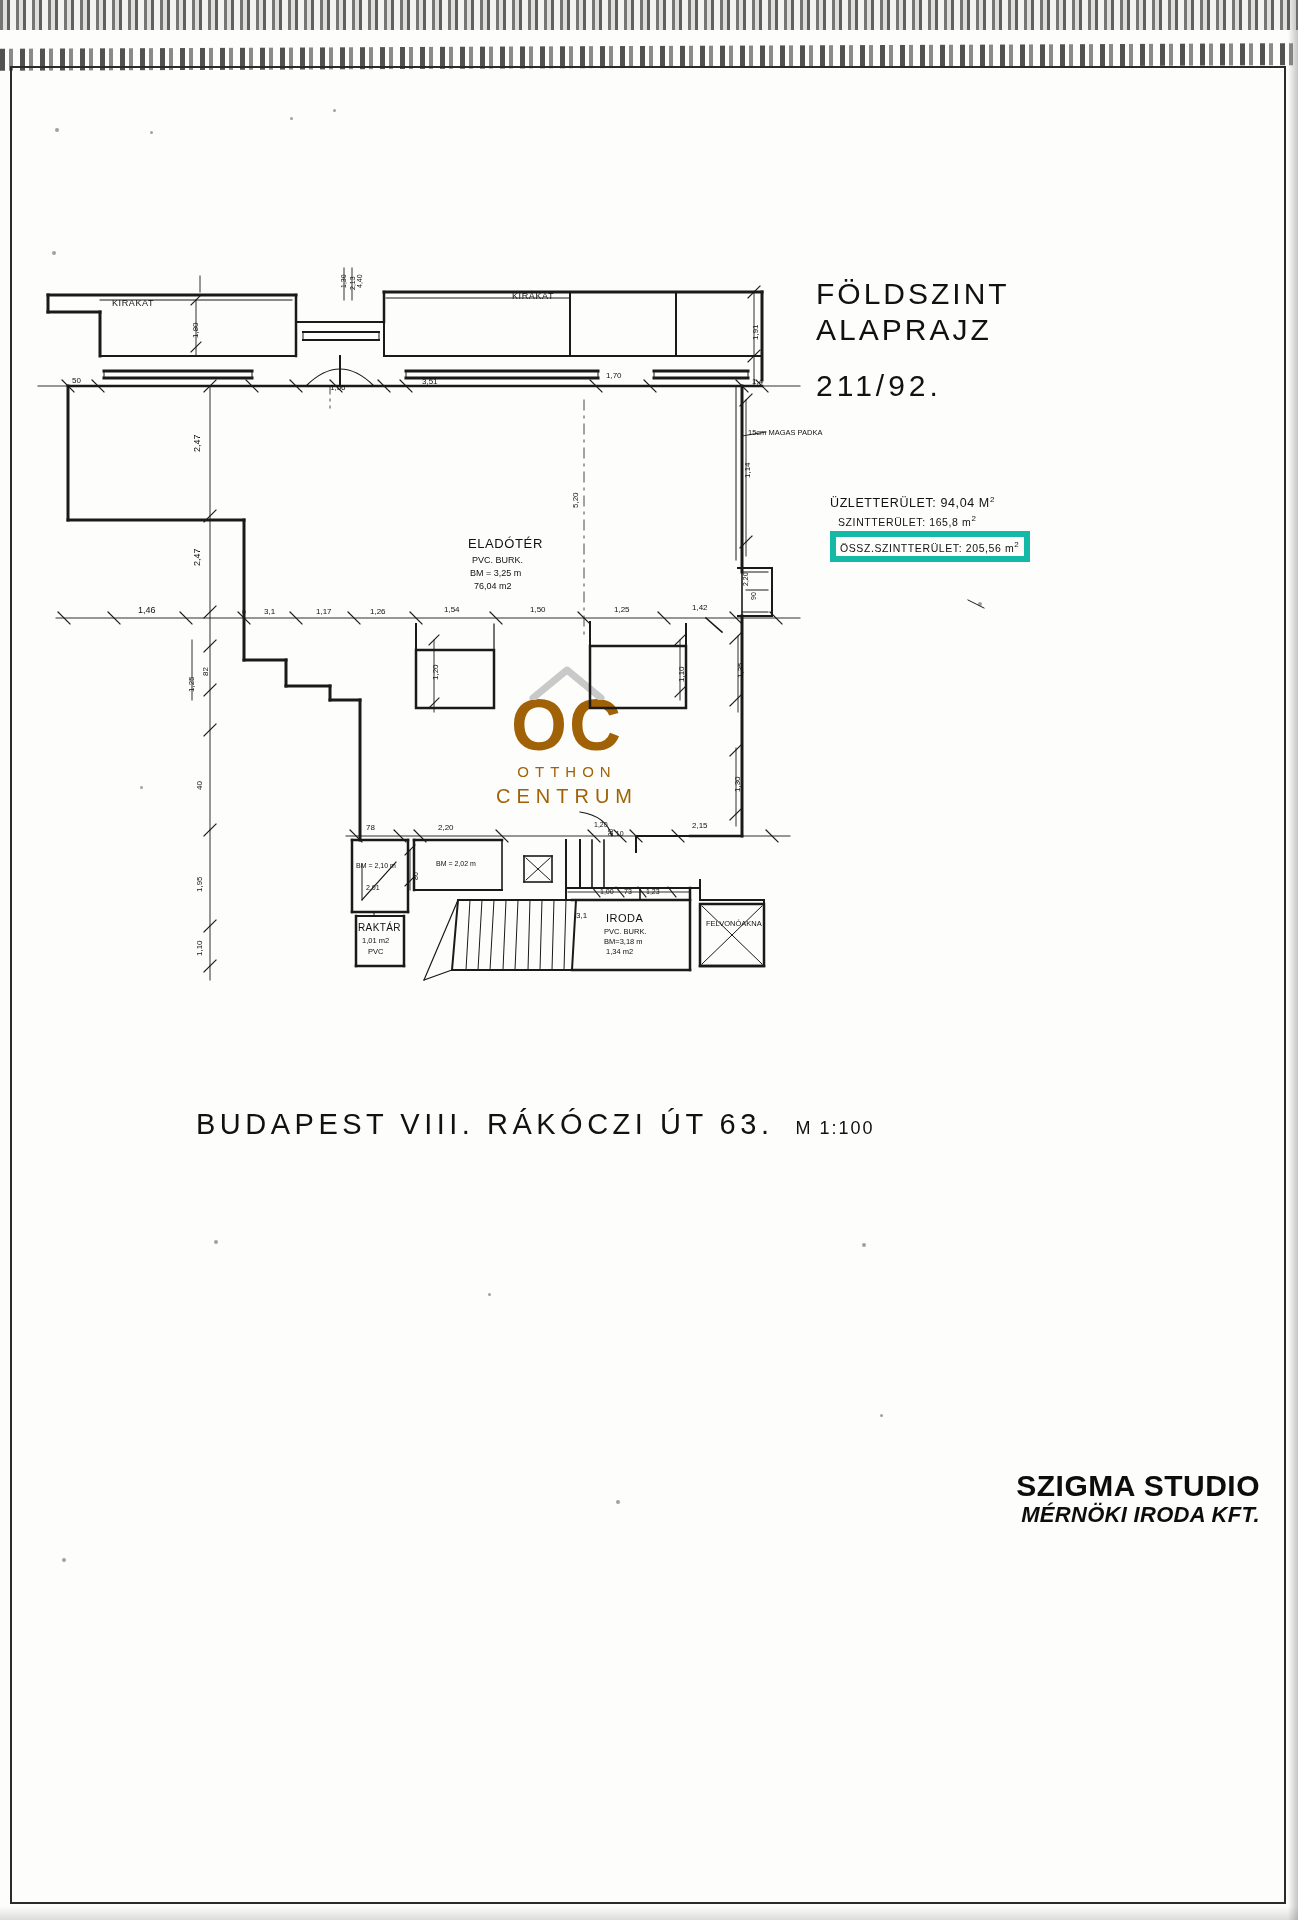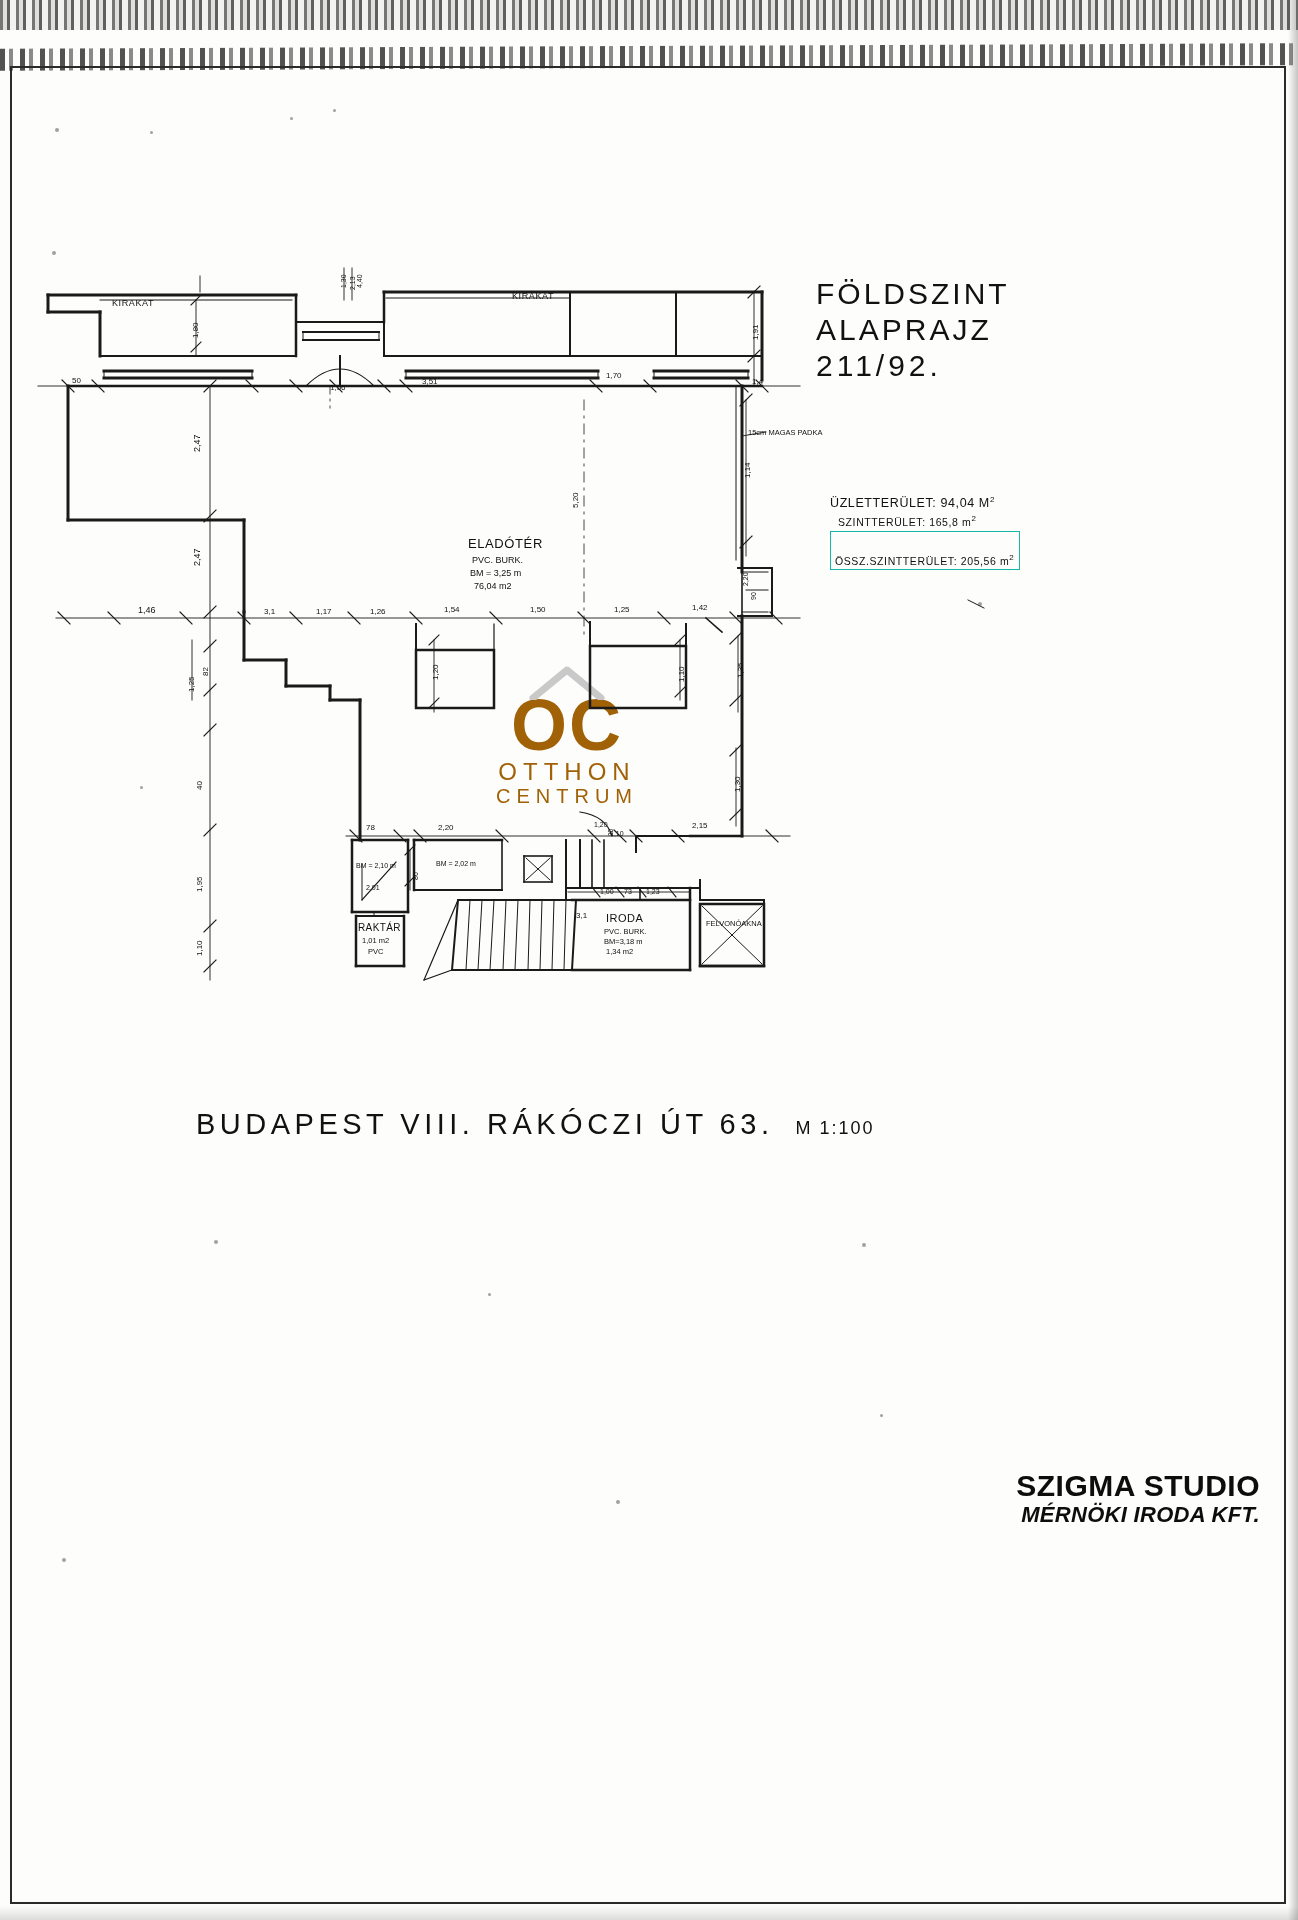--- a/index.html
+++ b/index.html
@@ -77,40 +77,40 @@
     width: 260px;
     color: #111;
   }
   .title-line {
     font-family: "Liberation Sans", sans-serif;
     font-size: 30px;
     letter-spacing: 3px;
     line-height: 36px;
     white-space: nowrap;
   }
-  .title-line.l3 { letter-spacing: 4px; }
+  .title-line.l3 { letter-spacing: 4px; margin-top: 20px; }
   
   .area-info {
     position: absolute;
     left: 830px;
     top: 492px;
     width: 236px;
     font-size: 11px;
     color: #111;
     line-height: 15px;
     letter-spacing: 0.6px;
   }
   .area-info .row1 { white-space: nowrap; font-size: 12.5px; }
   .area-info .row2 { white-space: nowrap; font-size: 10.5px; padding-left: 8px; }
   .area-info .row3 {
     white-space: nowrap;
     font-size: 10.5px;
-    border: 1px solid #14b8a6;
+    border: 6px solid #14b8a6;
     display: inline-block;
-    padding: 18px 5px 1px 4px;
+    padding: 0 5px 1px 4px;
     margin-top: 1px;
   }
   .sup { font-size: 8px; vertical-align: super; }
   
   .caption {
     position: absolute;
     left: 196px;
     top: 1108px;
     font-size: 29px;
     letter-spacing: 4.5px;
@@ -153,21 +153,21 @@
     color: #a16207;
     pointer-events: none;
   }
   .watermark .wm-oc {
     font-size: 72px;
     font-weight: bold;
     letter-spacing: 2px;
     line-height: 70px;
   }
   .watermark .wm-t1 {
-    font-size: 24px;
+    font-size: 15px;
     letter-spacing: 6px;
     line-height: 24px;
   }
   .watermark .wm-t2 {
     font-size: 20px;
     letter-spacing: 6px;
     line-height: 24px;
   }
   .watermark .wm-roof {
     position: absolute;

